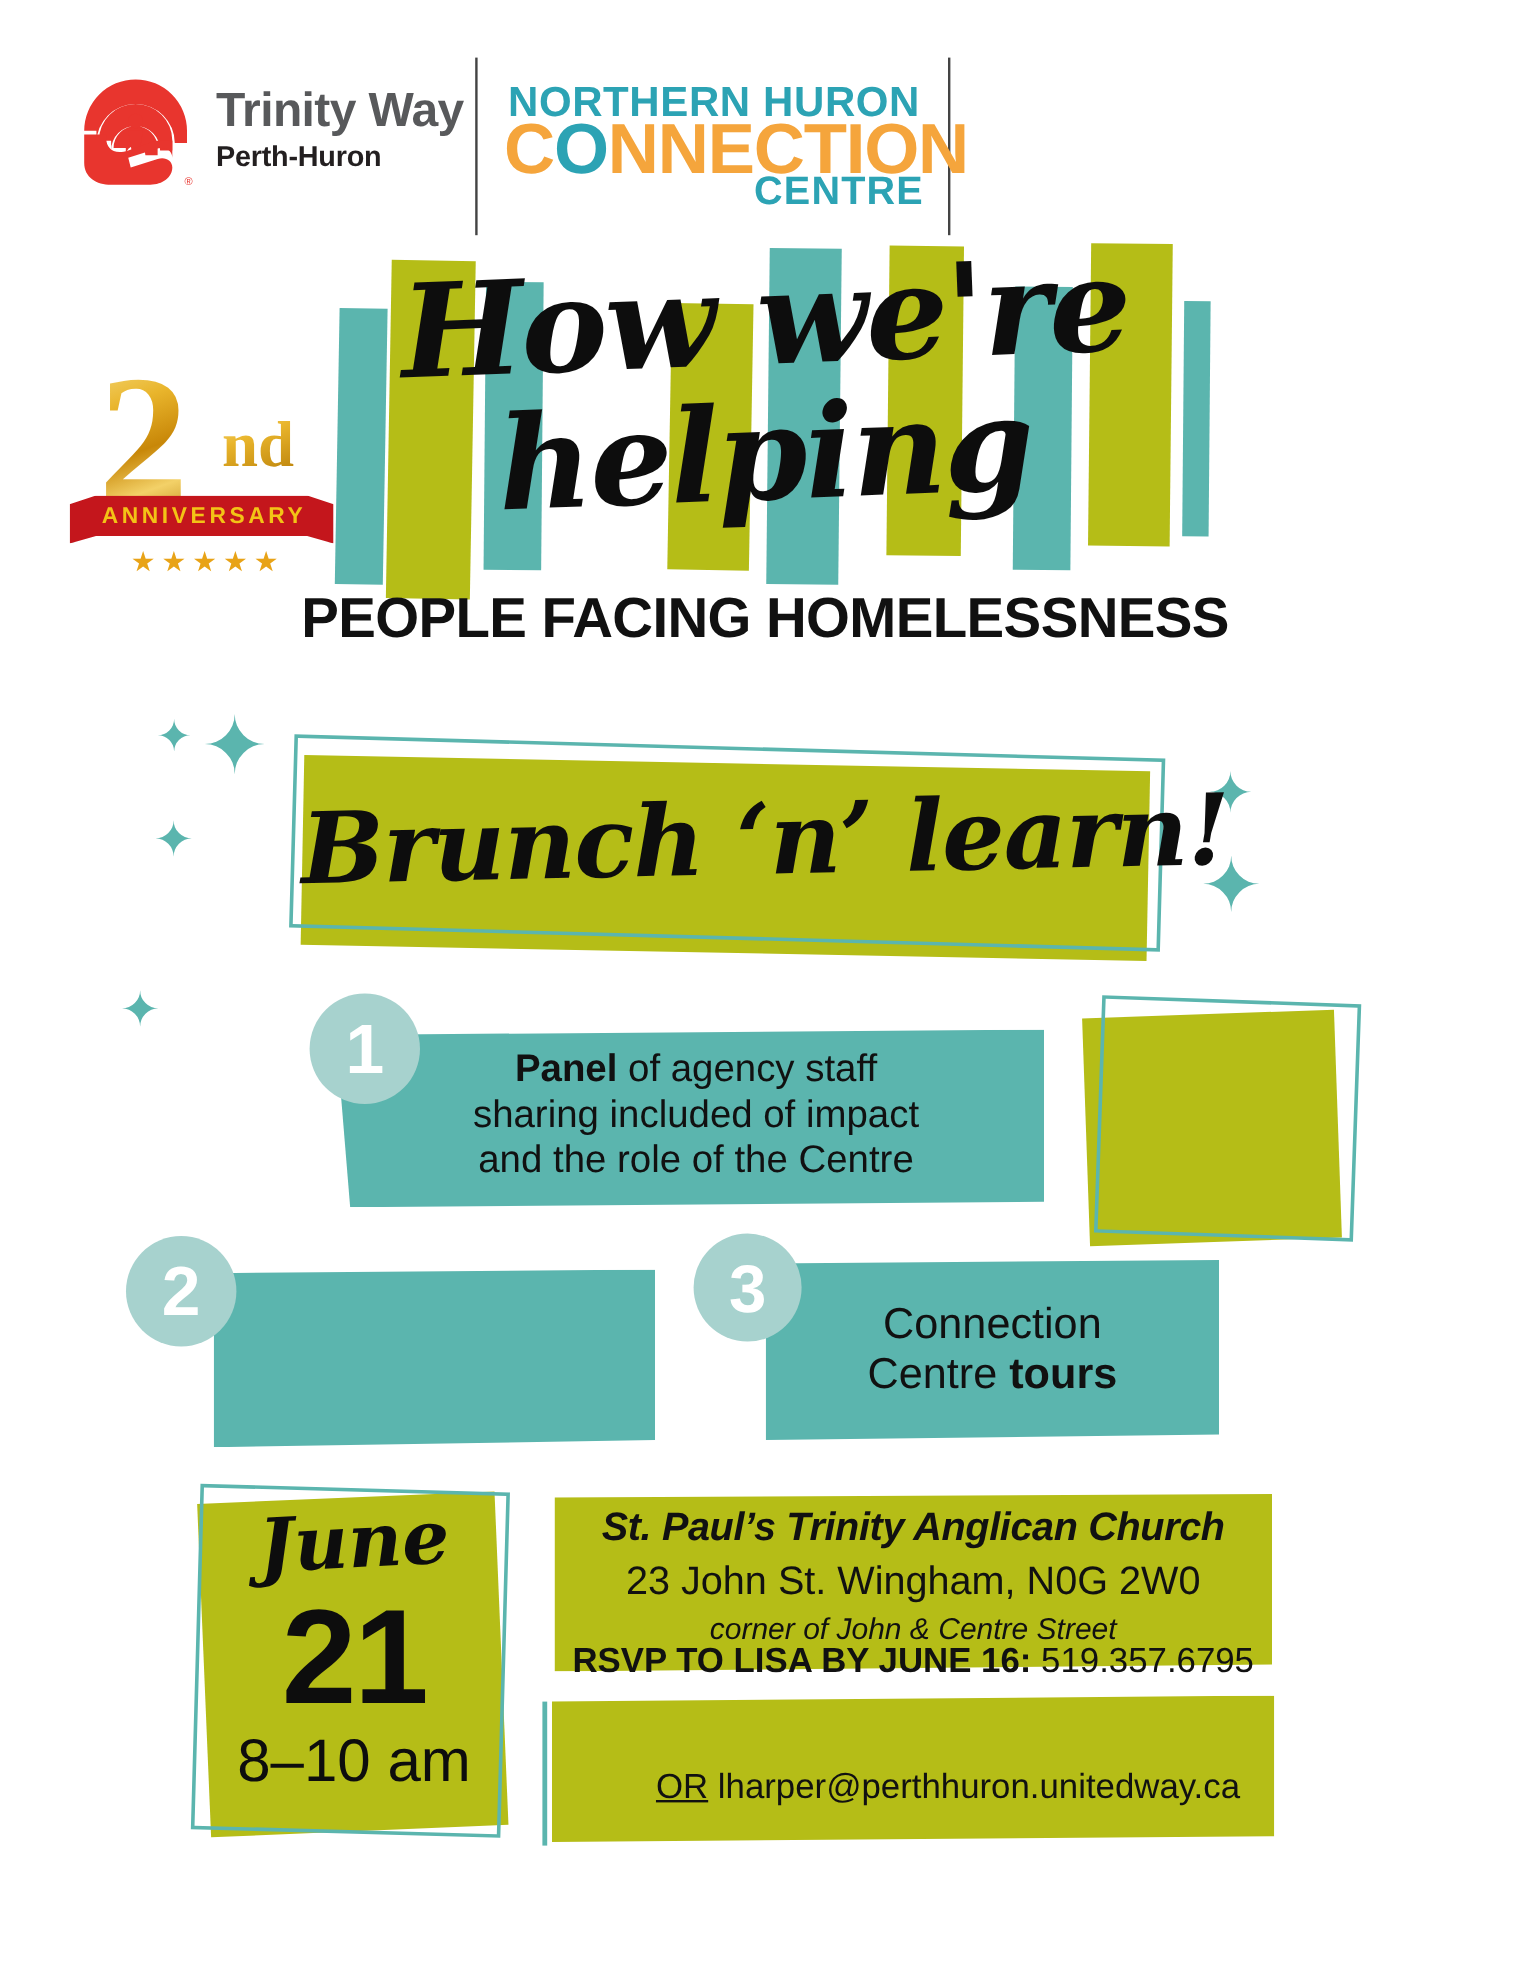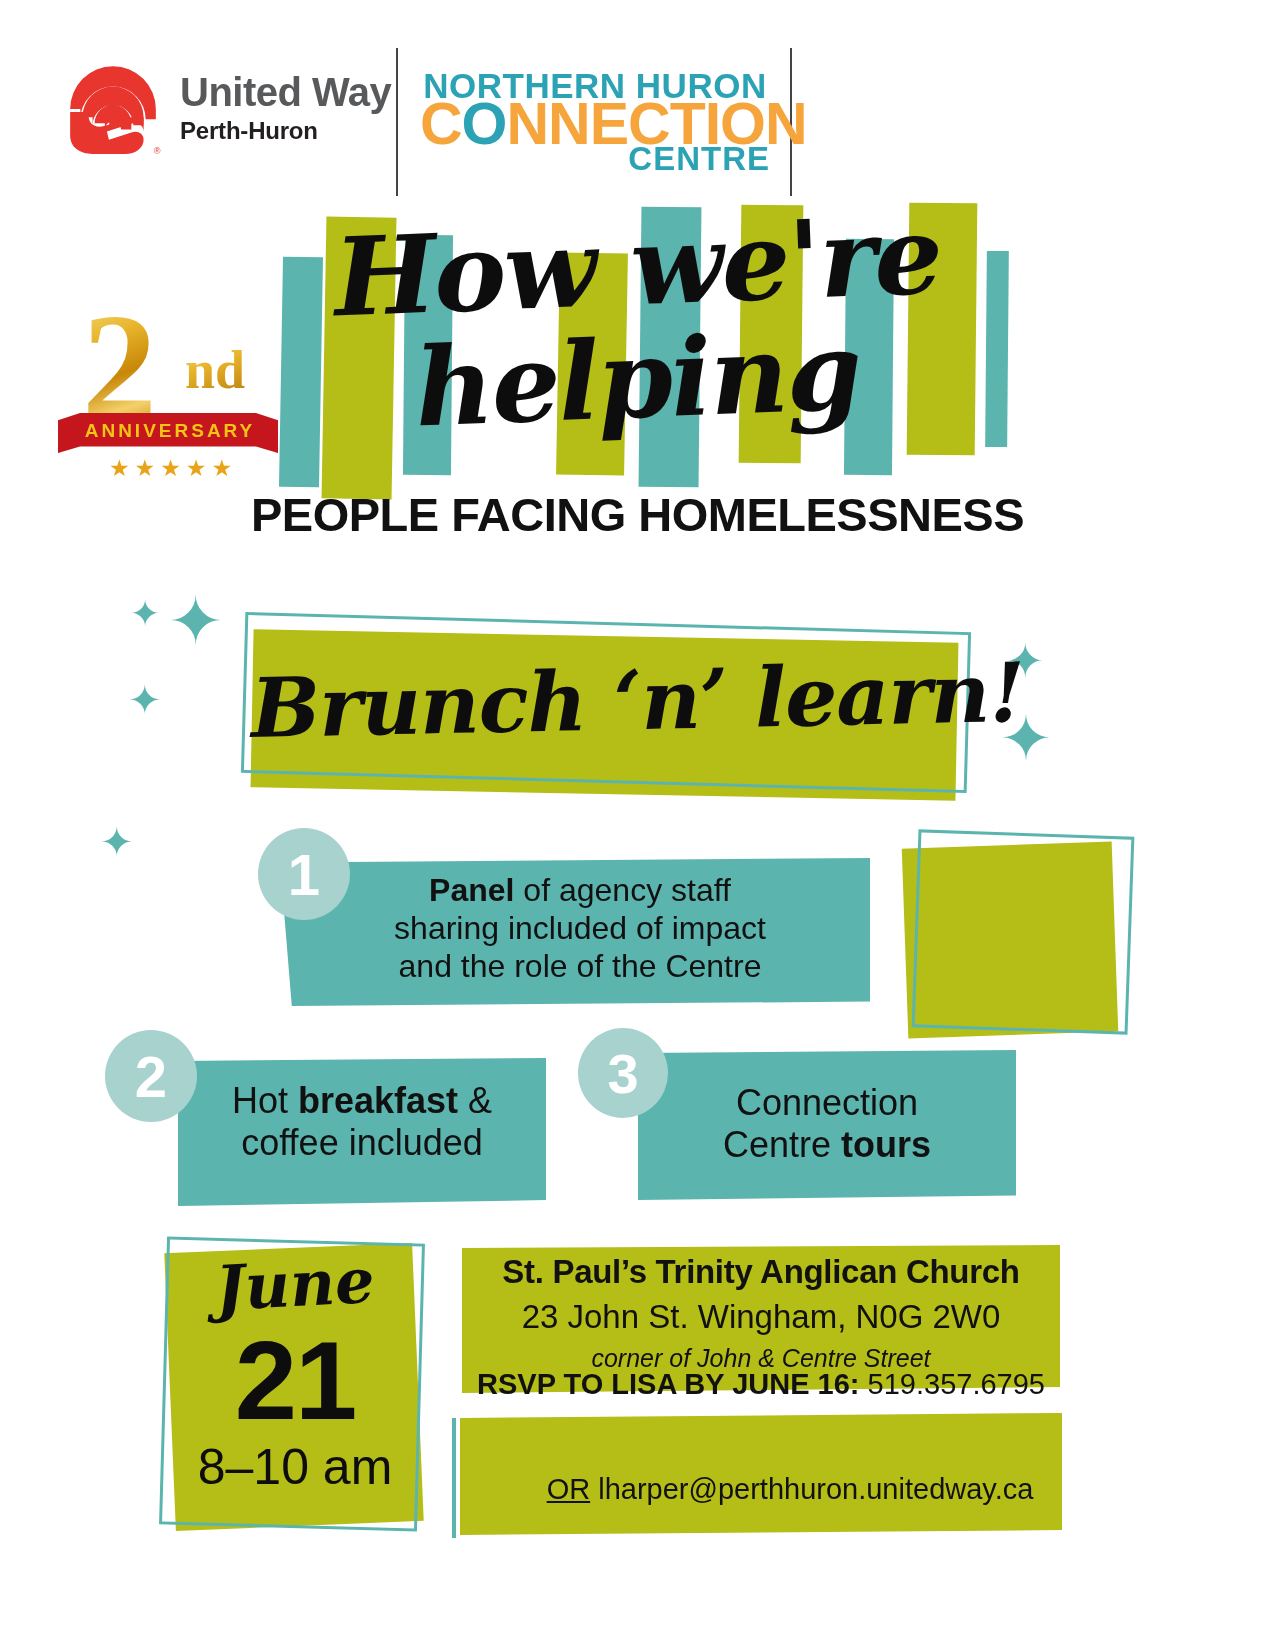--- a/index.html
+++ b/index.html
@@ -104,21 +104,21 @@
      color:#0d0d0d;transform:rotate(-3deg);}
   .date-day{position:absolute;left:175px;top:1316px;width:240px;text-align:center;z-index:5;
      font-size:112px;font-weight:bold;color:#0d0d0d;letter-spacing:-2px;}
   .date-time{position:absolute;left:170px;top:1438px;width:250px;text-align:center;z-index:5;
      font-size:50px;font-weight:normal;color:#0d0d0d;}
 
   
   .venue-box{position:absolute;left:462px;top:1245px;width:598px;height:148px;background:#B5BD17;
      z-index:2;clip-path:polygon(0 2%,100% 0,100% 96%,0 100%);}
   .venue-l1{position:absolute;left:462px;top:1253px;width:598px;text-align:center;z-index:4;
-     font-size:33px;font-weight:bold;color:#111;letter-spacing:-0.3px;}
+     font-size:33px;font-weight:bold;color:#111;letter-spacing:-0.3px;font-style:italic;}
   .venue-l2{position:absolute;left:462px;top:1298px;width:598px;text-align:center;z-index:4;
      font-size:33px;color:#111;}
   .venue-l3{position:absolute;left:462px;top:1344px;width:598px;text-align:center;z-index:4;
      font-size:25px;font-style:italic;color:#111;}
 
   
   .rsvp-box{position:absolute;left:460px;top:1413px;width:602px;height:122px;background:#B5BD17;
      z-index:2;clip-path:polygon(0 4%,100% 0,100% 96%,0 100%);}
   .rsvp-l1{position:absolute;left:460px;top:1368px;width:602px;text-align:center;z-index:4;
      font-size:29px;color:#111;}
@@ -143,21 +143,21 @@
             <path d="M20,60 A30,30 0 0 1 80,60 L80,68 L70,68 A20,20 0 0 0 30,68 L30,60 Z"></path>
             <path d="M32,66 A18,18 0 0 1 68,66 L68,72 L58,72 A8,8 0 0 0 42,72 L42,66 Z"></path>
             <circle cx="50" cy="44" r="6"></circle>
             <path d="M44,52 L56,52 L53,70 L47,70 Z"></path>
             <path d="M8,55 L8,78 C8,90 18,96 30,96 L62,96 C72,96 80,90 80,82 C80,76 74,73 68,75 L46,82 L44,74 L66,67 C74,64 80,68 80,74 L80,60 L66,60 L44,68 C32,72 26,66 26,58 L26,55 Z"></path>
           </g>
           <text x="90" y="96" font-size="9" fill="#E8352E" font-family="Liberation Sans, sans-serif">®</text>
         </svg>
       </div>
       <div class="uw-text">
-        <div class="uw-title">United Way</div>
+        <div class="uw-title">Trinity Way</div>
         <div class="uw-sub">Perth-Huron</div>
       </div>
     </div>
 
     <div class="divider div1"></div>
     <div class="divider div2"></div>
 
     <div class="nhcc">
       <div class="nhcc-l1">NORTHERN HURON</div>
       <div class="nhcc-l2"><span>C</span><span class="oo">O</span><span>NNECTION</span></div>
@@ -214,24 +214,20 @@
     <div>and the role of the Centre</div>
   </div>
 
   <div class="price-fill"></div>
   <div class="price-outline"></div>
 
   <div class="item-box" style="left:178px;top:1058px;width:368px;height:148px;clip-path:polygon(0 2%,100% 0,100% 96%,0 100%);"></div>
   <div class="item-num" style="left:105px;top:1030px;width:92px;height:92px;font-size:58px;">
     <span>2</span>
   </div>
-  <div class="item-txt" style="left:178px;top:1080px;width:368px;font-size:36px;">
-    <div>Hot <b>breakfast</b> &amp;</div>
-    <div>coffee included</div>
-  </div>
 
   <div class="item-box" style="left:638px;top:1050px;width:378px;height:150px;clip-path:polygon(0 2%,100% 0,100% 97%,0 100%);"></div>
   <div class="item-num" style="left:578px;top:1028px;width:90px;height:90px;font-size:56px;">
     <span>3</span>
   </div>
   <div class="item-txt" style="left:638px;top:1082px;width:378px;font-size:36px;">
     <div>Connection</div>
     <div>Centre <b>tours</b></div>
   </div>
 

